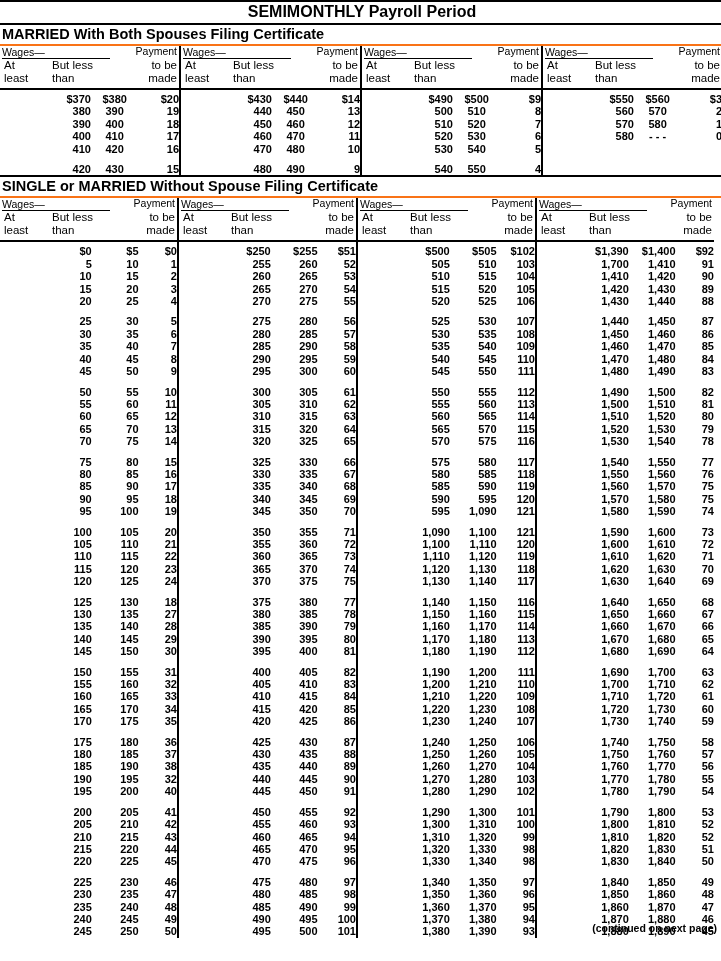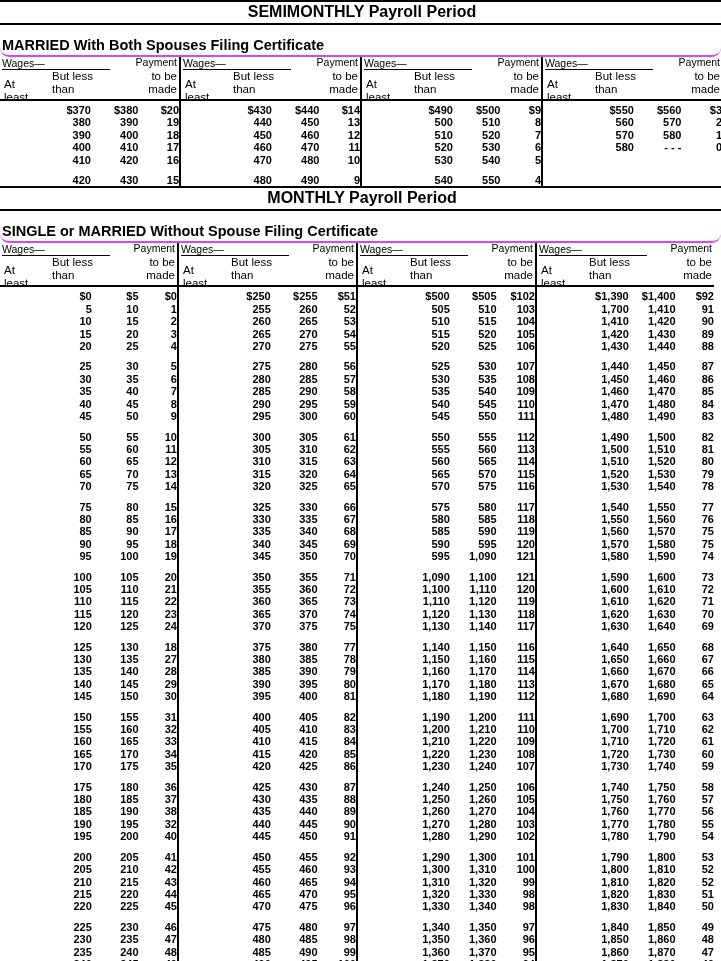--- a/index.html
+++ b/index.html
@@ -1,43 +1,43 @@
 <!DOCTYPE html>
 <html><head>
 <meta charset="utf-8">
 <style>
   html,body{margin:0;padding:0;background:#fff;}
   body{width:721px;height:961px;font-family:"Liberation Sans",sans-serif;color:#000;}
   .page{position:relative;width:721px;height:961px;overflow:hidden;}
 
   .band{border-top:2px solid #000;border-bottom:2px solid #000;text-align:center;font-size:16px;font-weight:bold;padding:1px 0 2px 3px;}
   .band .lt{font-weight:bold;}
-  .subhead{font-size:14.5px;font-weight:bold;padding:12px 0 2px 2px;border-bottom:2px solid #d946ef;border-radius:9px;}
+  .subhead{font-size:14.5px;font-weight:bold;padding:1px 0 2px 2px;border-bottom:2px solid #f97316;}
 
   .blocks{display:flex;width:721px;}
   .blk{position:relative;}
   .blk + .blk{border-left:2px solid #000;}
 
   .hdr{position:relative;height:42px;border-bottom:2px solid #000;}
   .hdr .wages{position:absolute;left:2px;top:0px;font-size:10.5px;}
   .hdr .pay{position:absolute;right:2px;top:0px;font-size:10.5px;text-align:right;line-height:10.5px;}
-  .hdr .atleast{position:absolute;left:4px;top:13px;font-size:11.5px;line-height:12.5px;margin-top:8px;}
+  .hdr .atleast{position:absolute;left:4px;top:13px;font-size:11.5px;line-height:12.5px;}
   .hdr .butless{position:absolute;left:52px;top:13px;font-size:11.5px;line-height:12.5px;}
   .hdr .tobemade{position:absolute;right:2px;top:13px;font-size:11.5px;line-height:12.5px;text-align:right;}
   .hdr .wline{position:absolute;left:2px;top:12px;width:108px;height:1px;background:#000;}
 
   .rows{padding-top:3px;margin-left:44px;}
   .row{display:flex;font-size:11px;line-height:12.4px;font-weight:bold;}
   .row .c{text-align:right;}
   .gap{height:8px;}
 
   .semi .blk{width:179px;}
   .semi .blk:nth-child(1){width:179px;}
   .semi .row .c1{width:56px;padding-left:4px;}
-  .semi .row .c2{width:62px;}
+  .semi .row .c2{width:62px;text-align:center;}
   .semi .row .c3{width:53px;}
 
   .mon .blk{width:177px;}
   .mon .row .c1{width:58px;padding-left:4px;}
   .mon .row .c2{width:62px;}
   .mon .row .c3{width:51px;}
   .contnext{position:absolute;right:4px;bottom:4px;font-size:10.5px;font-weight:bold;}
   .semiwrap{border-bottom:2px solid #000;}
   .monwrap{position:relative;}
 </style>
@@ -218,23 +218,20 @@
             </div>
             <div class="gap"></div>
             <div class="gap"></div>
             <div class="gap"></div>
           </div>
       </div>
     </div>
   </div>
 
   <div class="monwrap">
-    <div class="band" style="border-top:none;">
-      <span>MONTHLY</span><span class="lt"> Payroll Period</span>
-    </div>
     <div class="subhead">SINGLE or MARRIED Without Spouse Filing Certificate</div>
 
     <div class="blocks mon">
       <div class="blk">
         <div class="hdr">
           <div class="wline"></div>
           <div class="wages">Wages—</div>
           <div class="pay">Payment</div>
           <div class="atleast"><span>At</span><br><span>least</span></div>
           <div class="butless"><span>But less</span><br><span>than</span></div>

